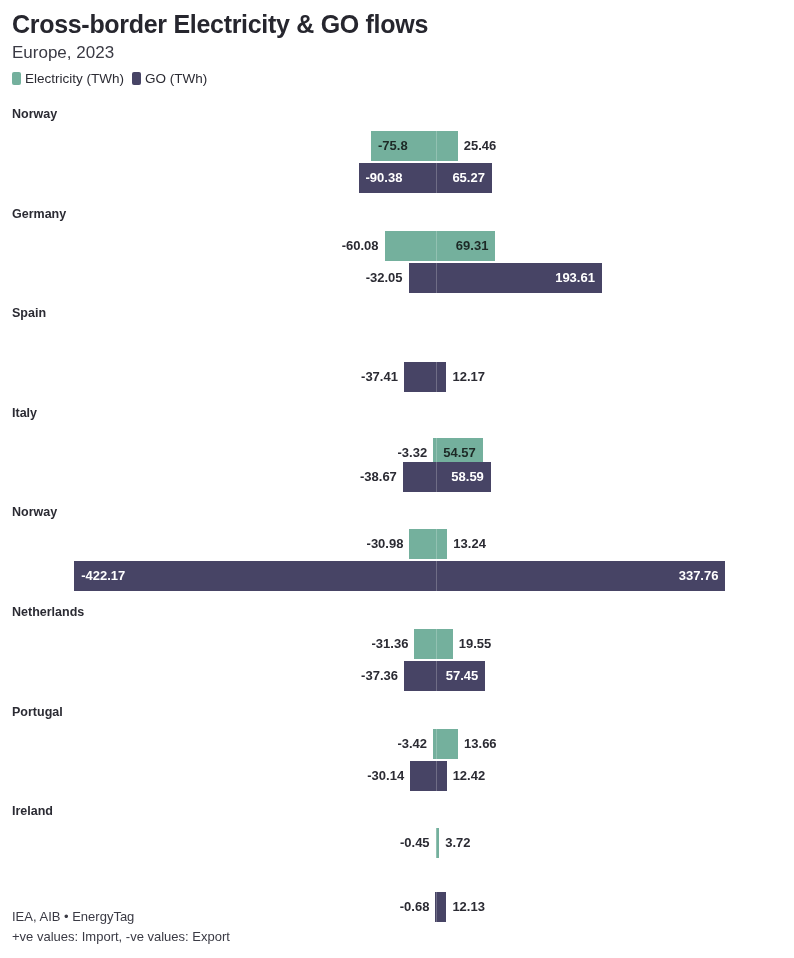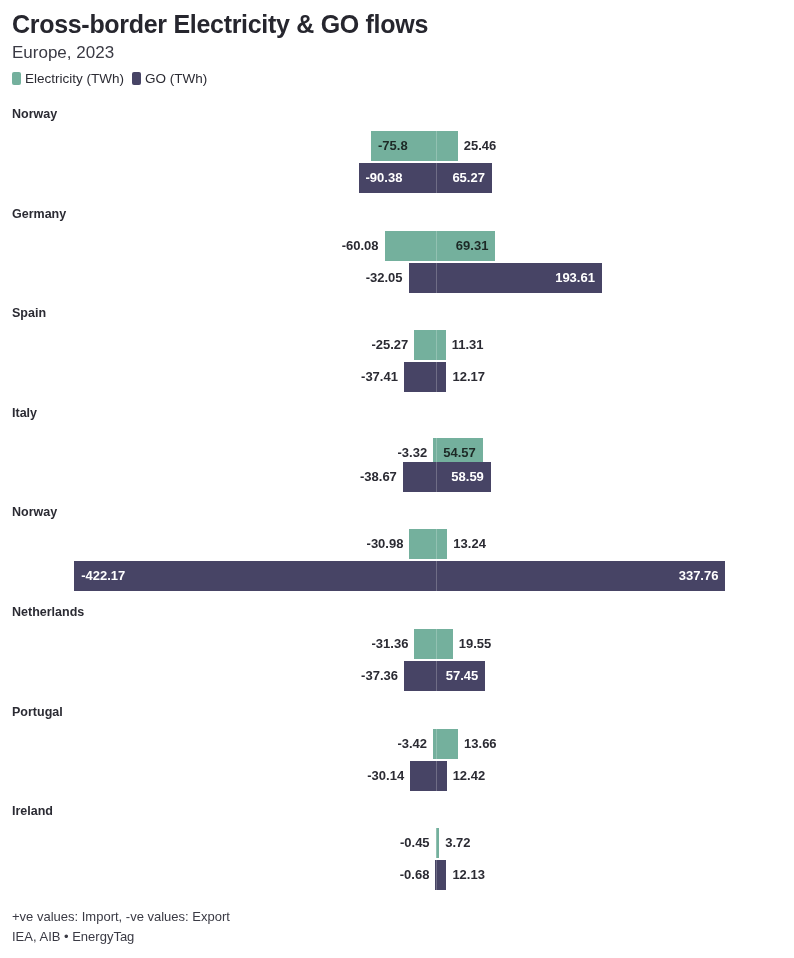--- a/index.html
+++ b/index.html
@@ -116,27 +116,20 @@
         <div class="bar-row" style="top: 56px;">
           <div class="bar" style="left: 408.533px; width: 193.391px; background: rgb(71, 68, 101);">
             <div class="zero-tick" style="left: 27.4669px;"></div>
             <span class="val outside-left">-32.05</span>
             <span class="val inside-right on-dark">193.61</span>
           </div>
         </div>
       </div>
       <div class="group" style="top: 199.2px; height: 86px;">
         <div class="group-label">Spain</div>
-        <div class="bar-row" style="top: 24px;">
-          <div class="bar" style="left: 414.344px; width: 31.3491px; background: rgb(116, 176, 157);">
-            <div class="zero-tick" style="left: 21.6564px;"></div>
-            <span class="val outside-left">-25.27</span>
-            <span class="val outside-right">11.31</span>
-          </div>
-        </div>
         <div class="bar-row" style="top: 56px;">
           <div class="bar" style="left: 403.94px; width: 42.4901px; background: rgb(71, 68, 101);">
             <div class="zero-tick" style="left: 32.0604px;"></div>
             <span class="val outside-left">-37.41</span>
             <span class="val outside-right">12.17</span>
           </div>
         </div>
       </div>
       <div class="group" style="top: 298.8px; height: 86px;">
         <div class="group-label">Italy</div>
@@ -209,27 +202,27 @@
       <div class="group" style="top: 697.2px; height: 86px;">
         <div class="group-label">Ireland</div>
         <div class="bar-row" style="top: 24px;">
           <div class="bar" style="left: 435.614px; width: 3.57369px; background: rgb(116, 176, 157);">
             <div class="zero-tick" style="left: 0.38565px;"></div>
             <span class="val outside-left">-0.45</span>
             <span class="val outside-right">3.72</span>
           </div>
         </div>
         <div class="bar-row" style="top: 56px;">
-          <div class="bar" style="left: 435.417px; width: 10.9782px; background: rgb(71, 68, 101);">
+          <div class="bar" style="left: 435.417px; width: 10.9782px; background: rgb(71, 68, 101); margin-top: 32px;">
             <div class="zero-tick" style="left: 0.58276px;"></div>
             <span class="val outside-left">-0.68</span>
             <span class="val outside-right">12.13</span>
           </div>
         </div>
       </div>
     </div>
 
   <div class="footer">
+    <div class="footer-line">IEA, AIB • EnergyTag</div>
     <div class="footer-line">+ve values: Import, -ve values: Export</div>
-    <div class="footer-line">IEA, AIB • EnergyTag</div>
   </div>
 
 </div>
 
 </body></html>

